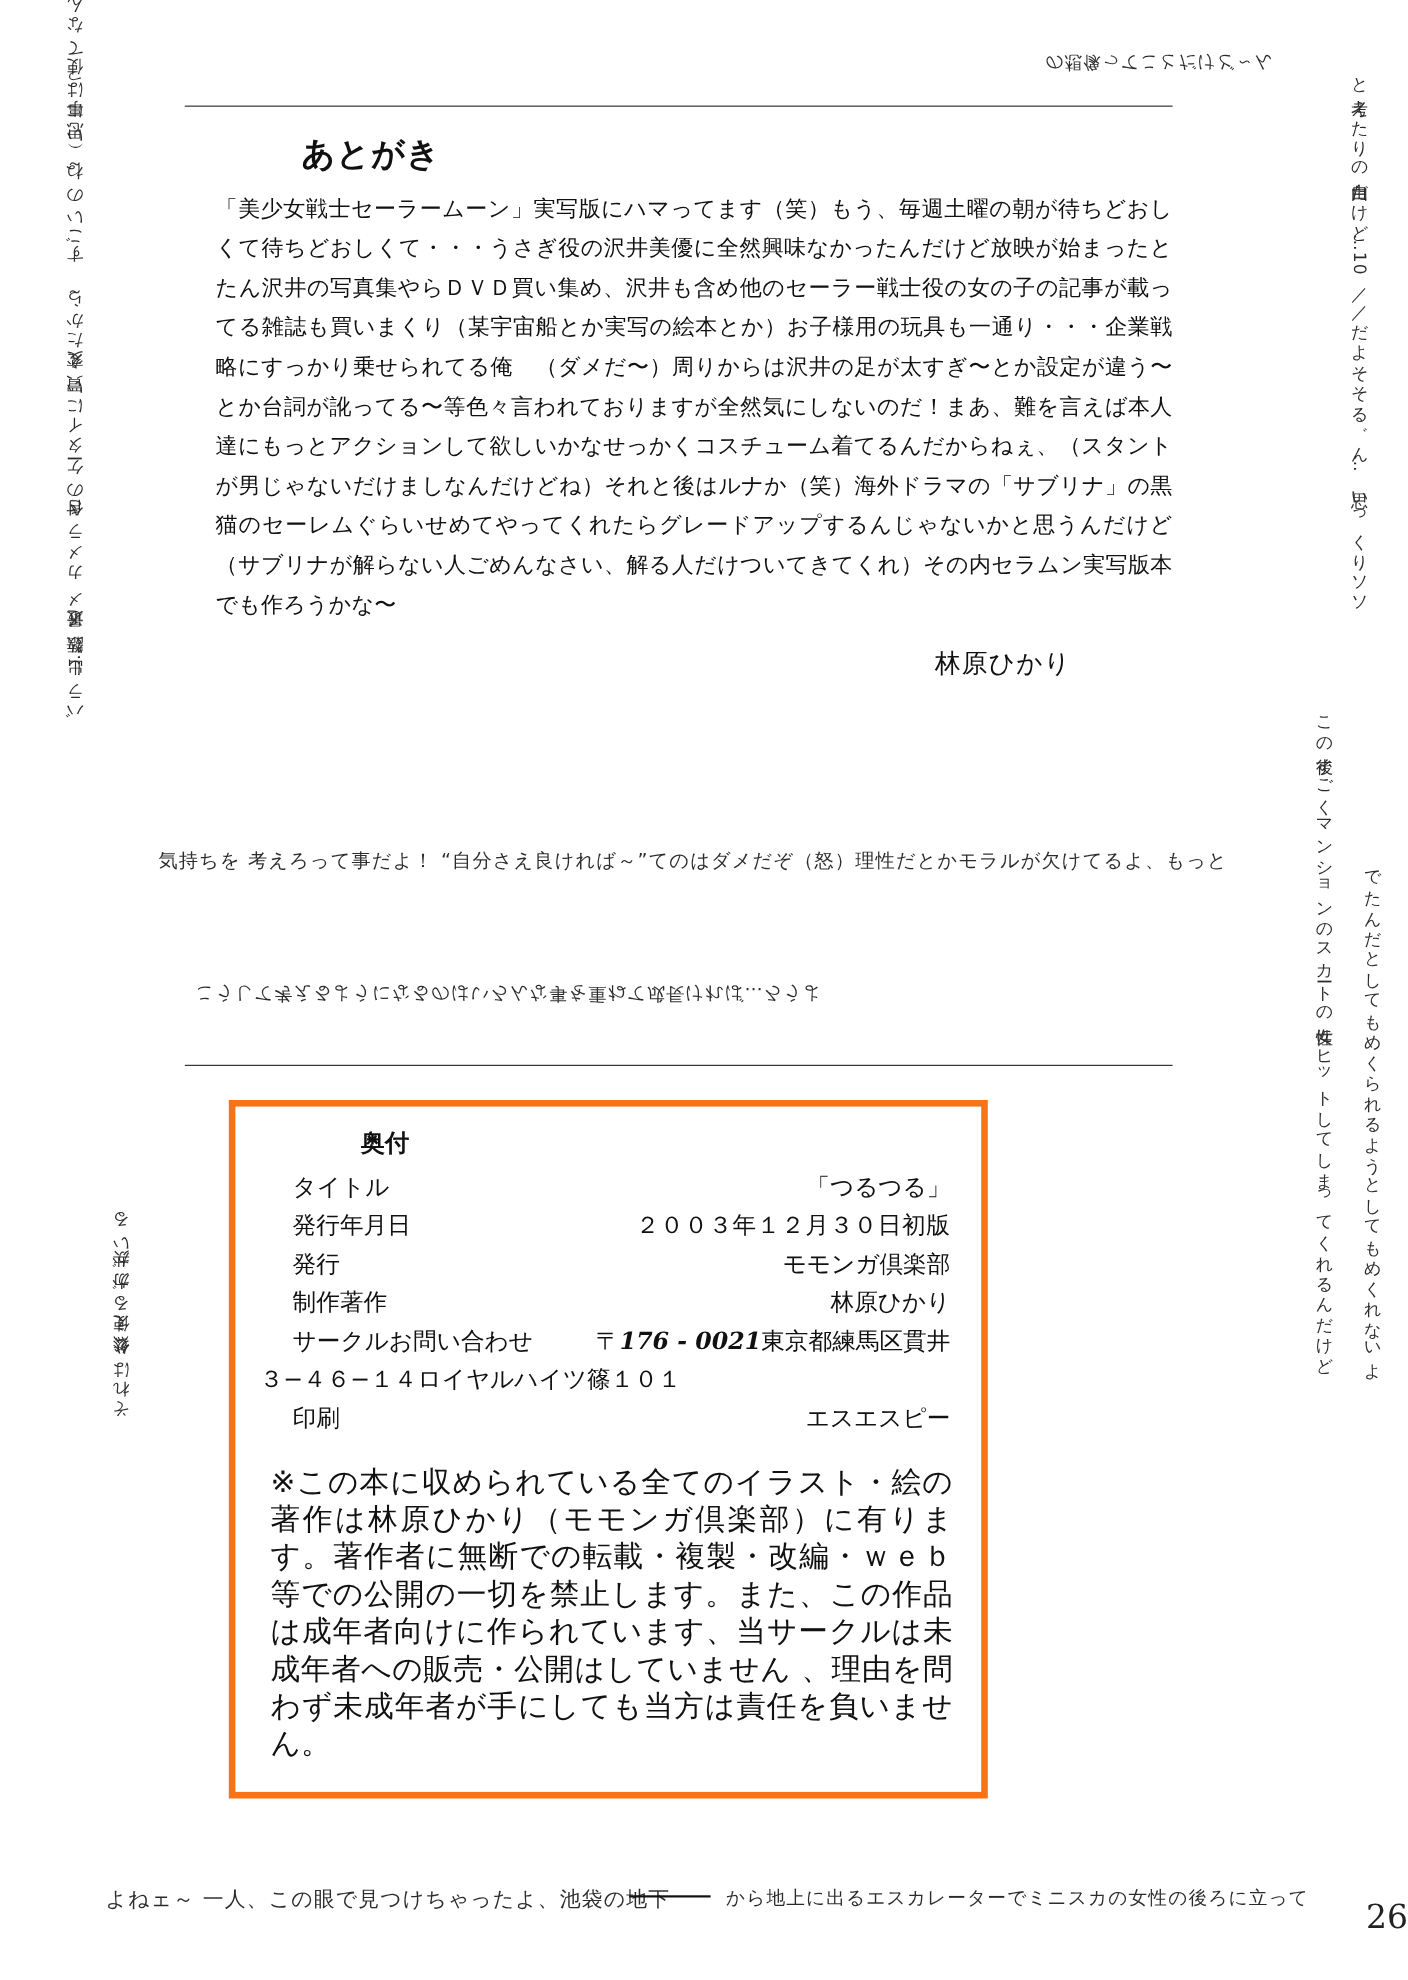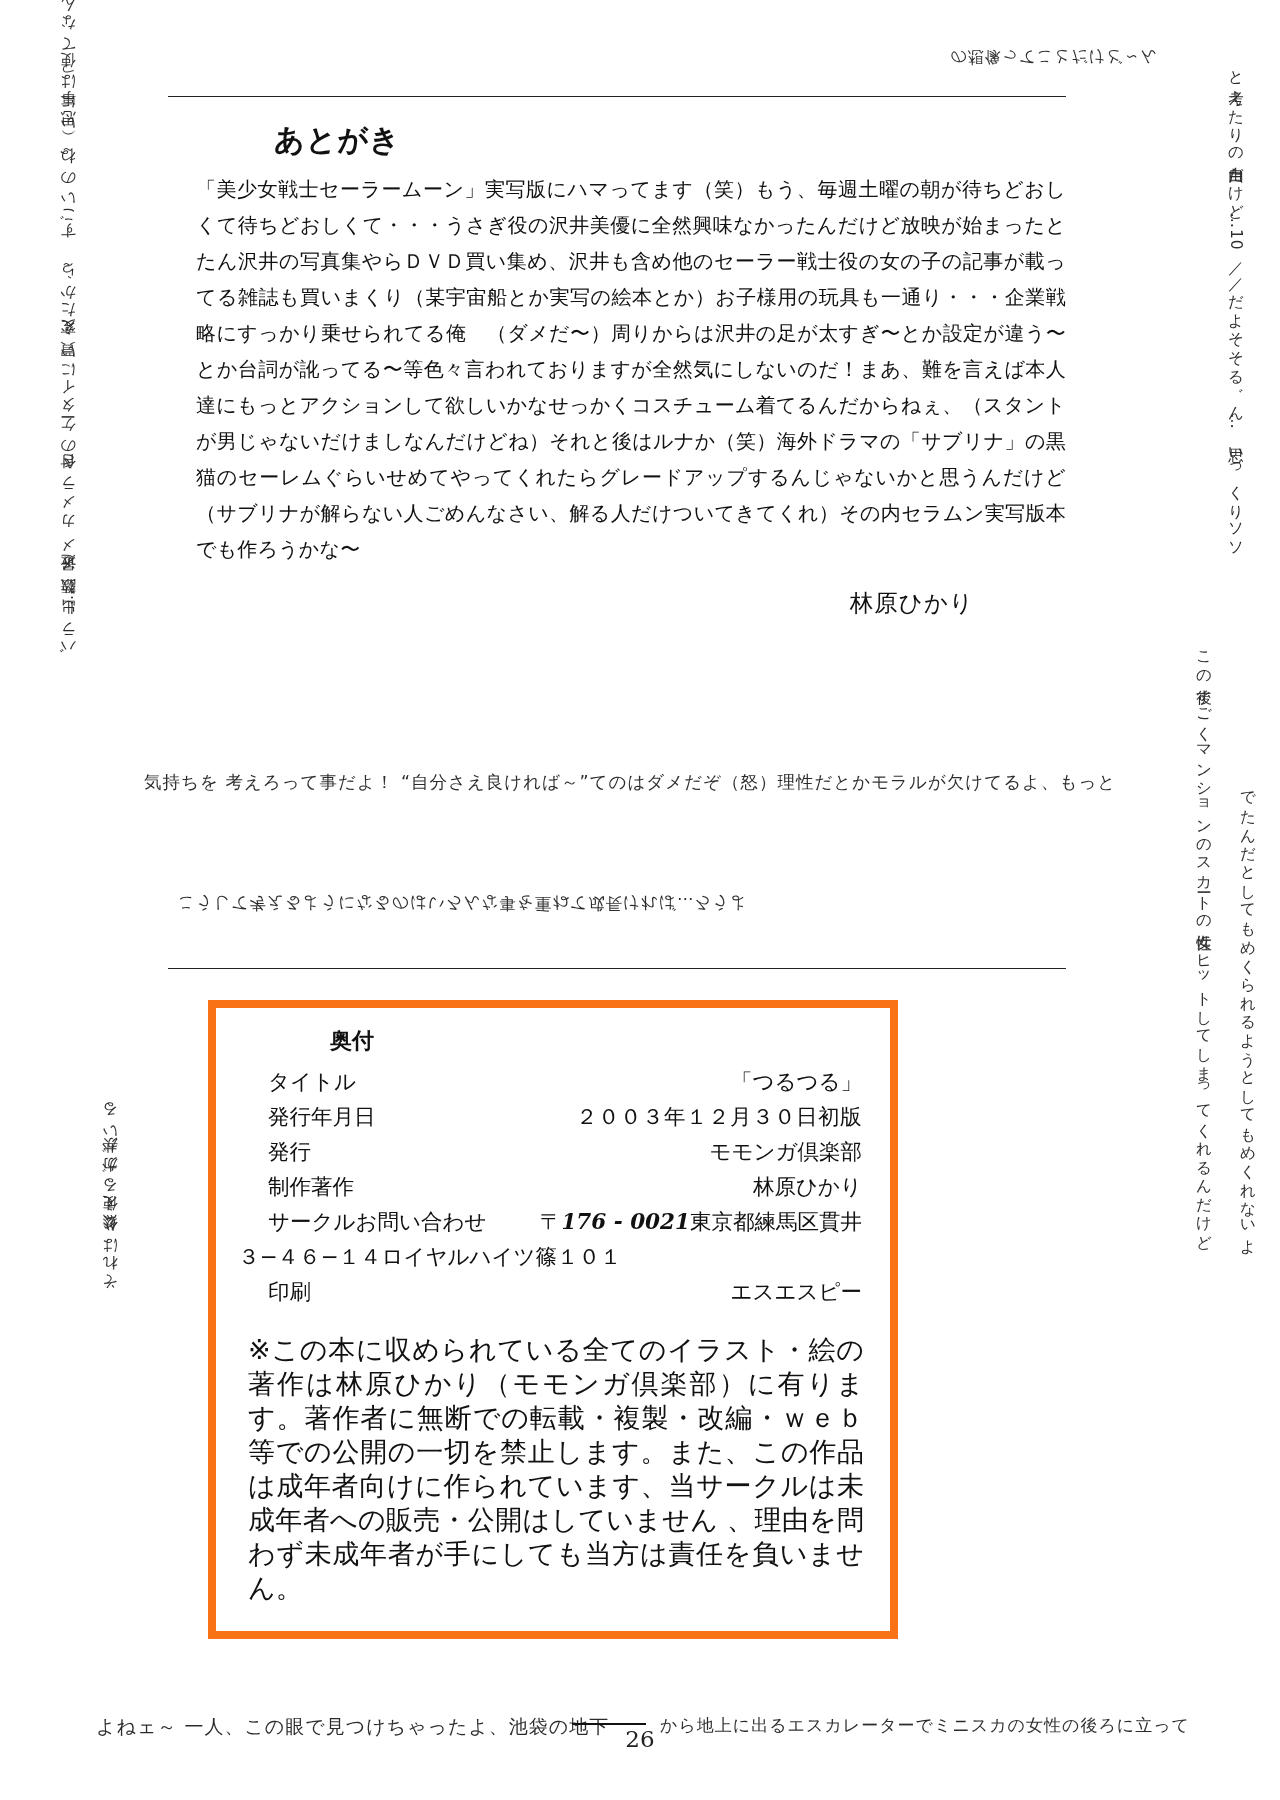--- a/index.html
+++ b/index.html
@@ -51,21 +51,21 @@
     font-size: 23.5px;
     letter-spacing: 1px;
   }
 
   
   .colophon {
     position: absolute;
     left: 208px;
     top: 1000px;
     width: 690px;
-    border: 8px solid #f97316;
+    border: 6px solid #f97316;
     padding: 18px 22px 26px 22px;
     box-sizing: border-box;
   }
   .colophon-title {
     font-size: 22px;
     font-weight: bold;
     margin-left: 92px;
     margin-bottom: 8px;
   }
   .col-row {
@@ -116,22 +116,22 @@
   }
   .rule-top { left: 168px; top: 96px; width: 898px; }
   .rule-mid { left: 168px; top: 968px; width: 898px; }
 
   
   .page-number {
     position: absolute;
     left: 0;
     right: 0;
     top: 1726px;
-    text-align: center;
-    font-size: 23px;
+    text-align: right;
+    font-size: 30px;
     font-family: "DejaVu Serif", serif;
     color: #222;
   }
   .page-number-rule {
     position: absolute;
     left: 572px;
     top: 1723px;
     width: 74px;
     height: 2px;
     background: #111;

